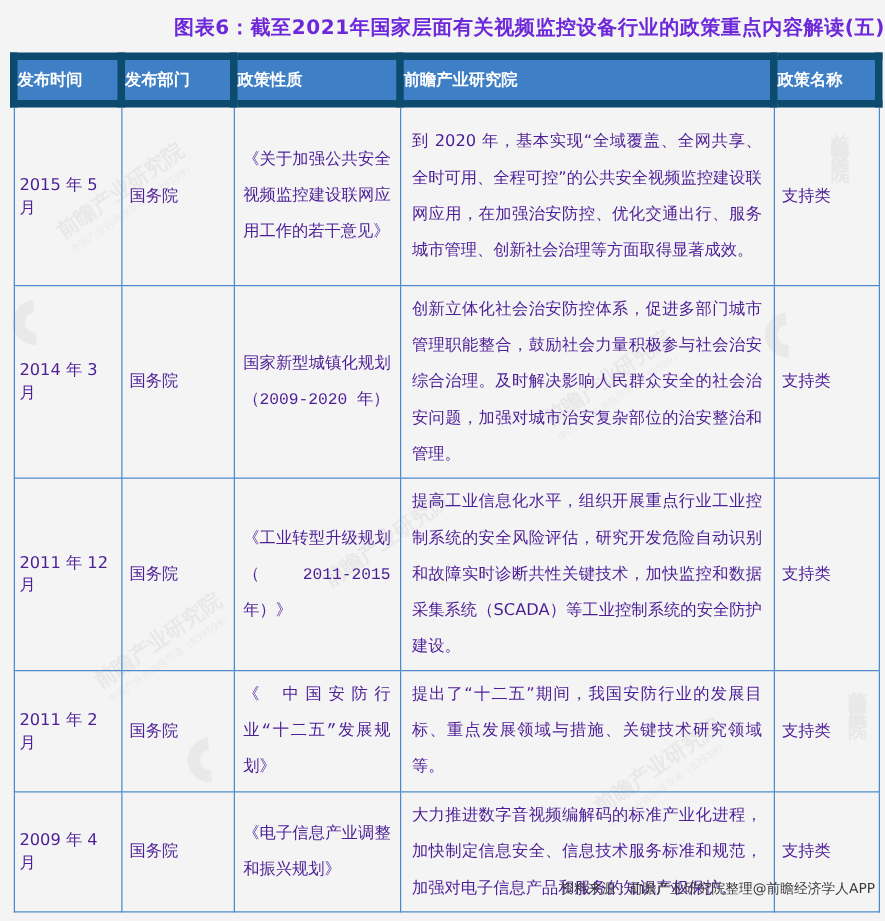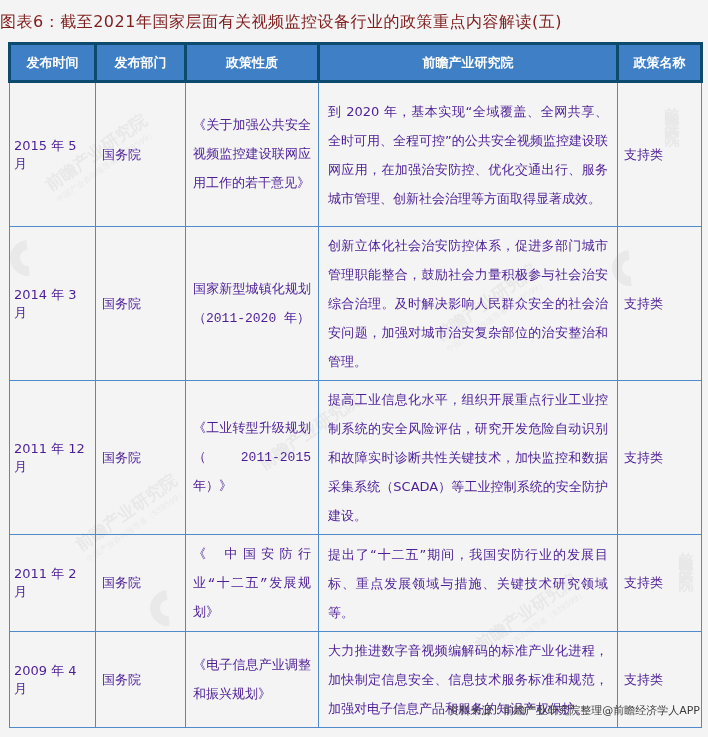--- a/index.html
+++ b/index.html
@@ -7,41 +7,41 @@
   body {
     position: relative;
     background: #f4f4f5;
     font-family: "DejaVu Sans", sans-serif;
     overflow: hidden;
     color: #333;
   }
   .page-title {
     position: absolute;
     top: 12px; left: 0; right: 0;
-    text-align: left;
+    text-align: right;
     font-size: 16px;
-    font-weight: normal;
-    color: #7f1d1d;
+    font-weight: bold;
+    color: #6d28d9;
     letter-spacing: 0.5px;
   }
   table.policy-table {
     position: absolute;
     left: 8px; top: 42px;
     width: 692px;
     border-collapse: collapse;
     table-layout: fixed;
   }
   thead th {
     background: #3f7fc6;
     color: #ffffff;
     font-size: 13px;
     font-weight: bold;
     height: 38px;
-    text-align: center;
-    border: 3px solid #0c4a6e;
+    text-align: left;
+    border: 6px solid #0c4a6e;
   }
   tbody td {
     border: 1px solid #4f8bcb;
     font-size: 13px;
     color: #4c1d95;
     vertical-align: middle;
     background: transparent;
   }
   tbody tr:nth-child(1) { height: 145px; }
   tbody tr:nth-child(2) { height: 143px; }
@@ -152,21 +152,21 @@
       <tr>
         <td class="c-date">2015 年 5 月</td>
         <td class="c-dept">国务院</td>
         <td class="c-policy">《关于加强公共安全视频监控建设联网应用工作的若干意见》</td>
         <td class="c-content">到 2020 年，基本实现“全域覆盖、全网共享、全时可用、全程可控”的公共安全视频监控建设联网应用，在加强治安防控、优化交通出行、服务城市管理、创新社会治理等方面取得显著成效。</td>
         <td class="c-type">支持类</td>
       </tr>
       <tr>
         <td class="c-date">2014 年 3 月</td>
         <td class="c-dept">国务院</td>
-        <td class="c-policy">国家新型城镇化规划（2011-2020 年）</td>
+        <td class="c-policy">国家新型城镇化规划（2009-2020 年）</td>
         <td class="c-content">创新立体化社会治安防控体系，促进多部门城市管理职能整合，鼓励社会力量积极参与社会治安综合治理。及时解决影响人民群众安全的社会治安问题，加强对城市治安复杂部位的治安整治和管理。</td>
         <td class="c-type">支持类</td>
       </tr>
       <tr>
         <td class="c-date">2011 年 12 月</td>
         <td class="c-dept">国务院</td>
         <td class="c-policy">《工业转型升级规划（2011-2015 年）》</td>
         <td class="c-content">提高工业信息化水平，组织开展重点行业工业控制系统的安全风险评估，研究开发危险自动识别和故障实时诊断共性关键技术，加快监控和数据采集系统（SCADA）等工业控制系统的安全防护建设。</td>
         <td class="c-type">支持类</td>
       </tr>

